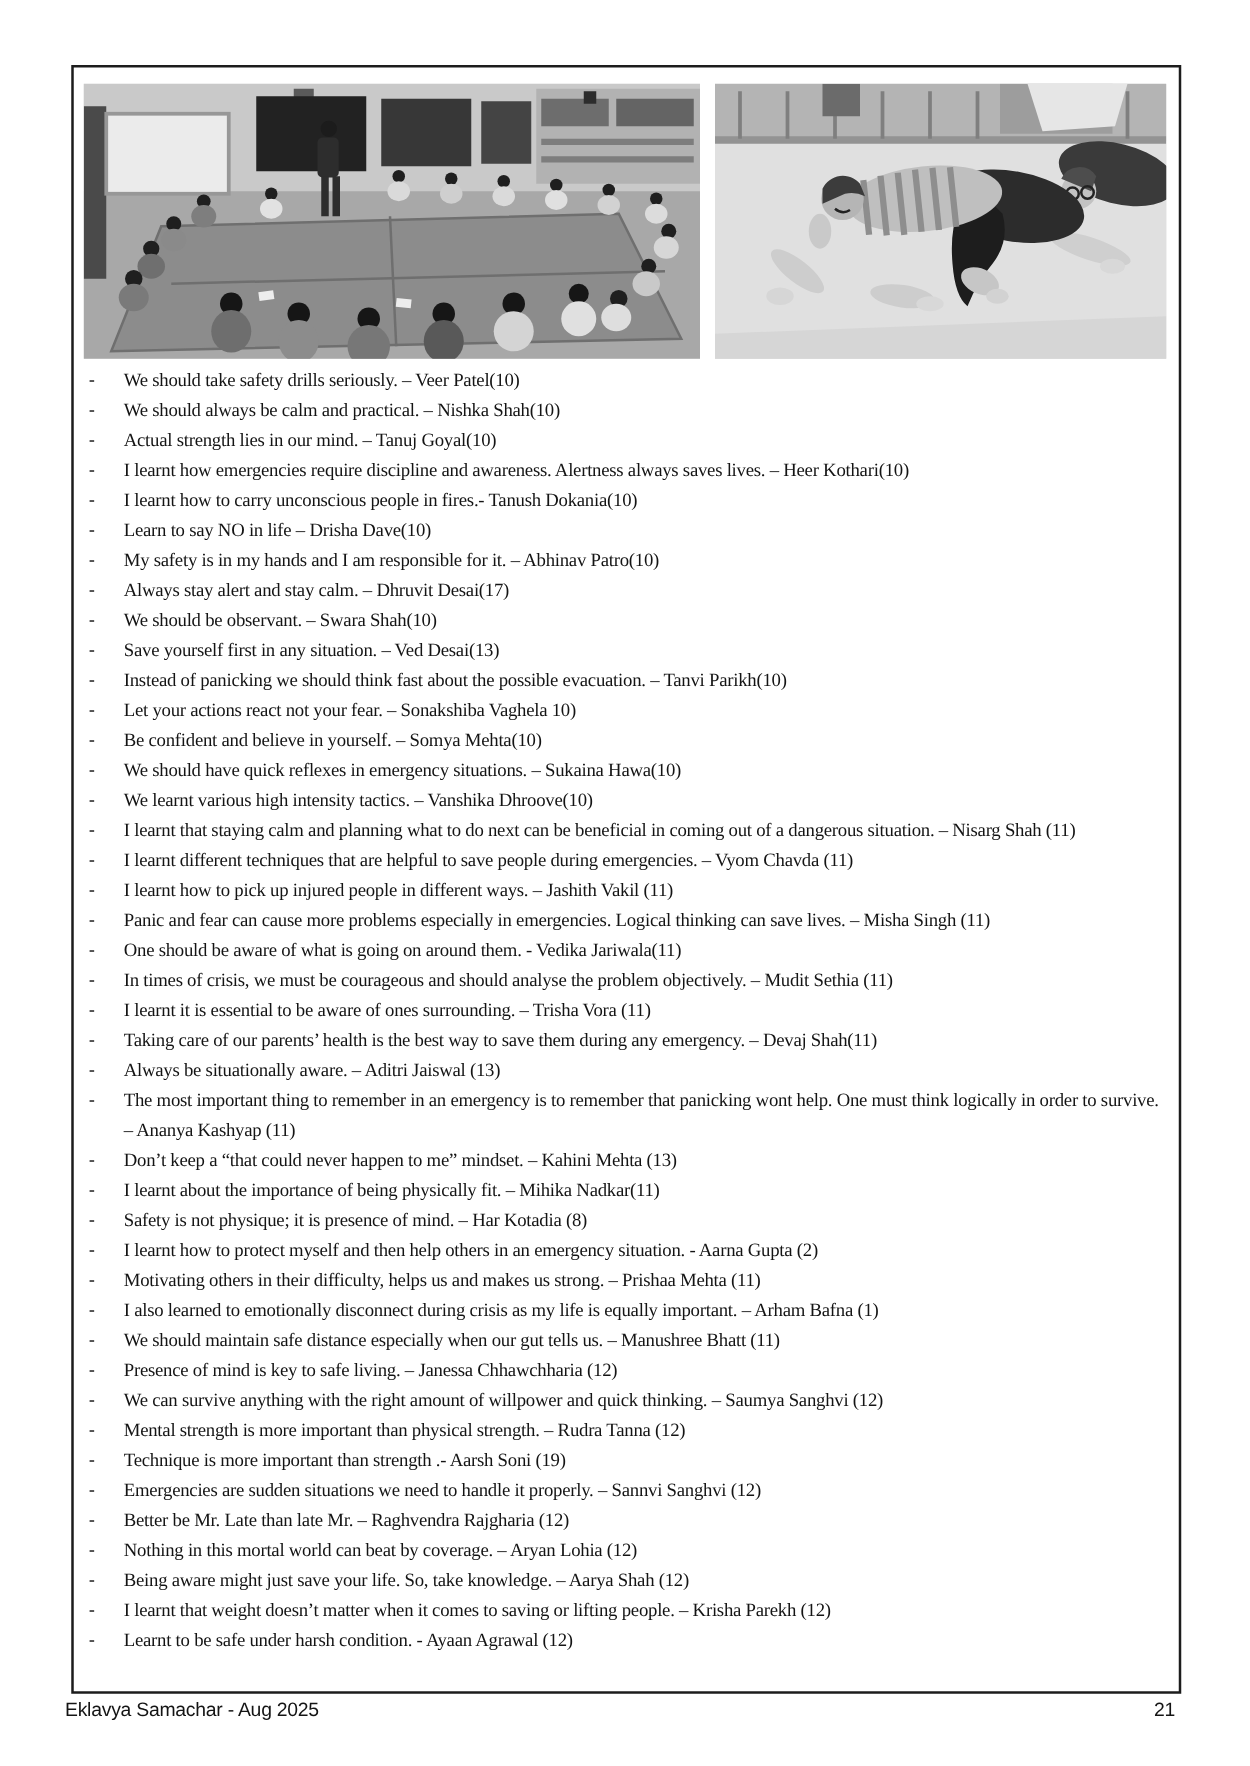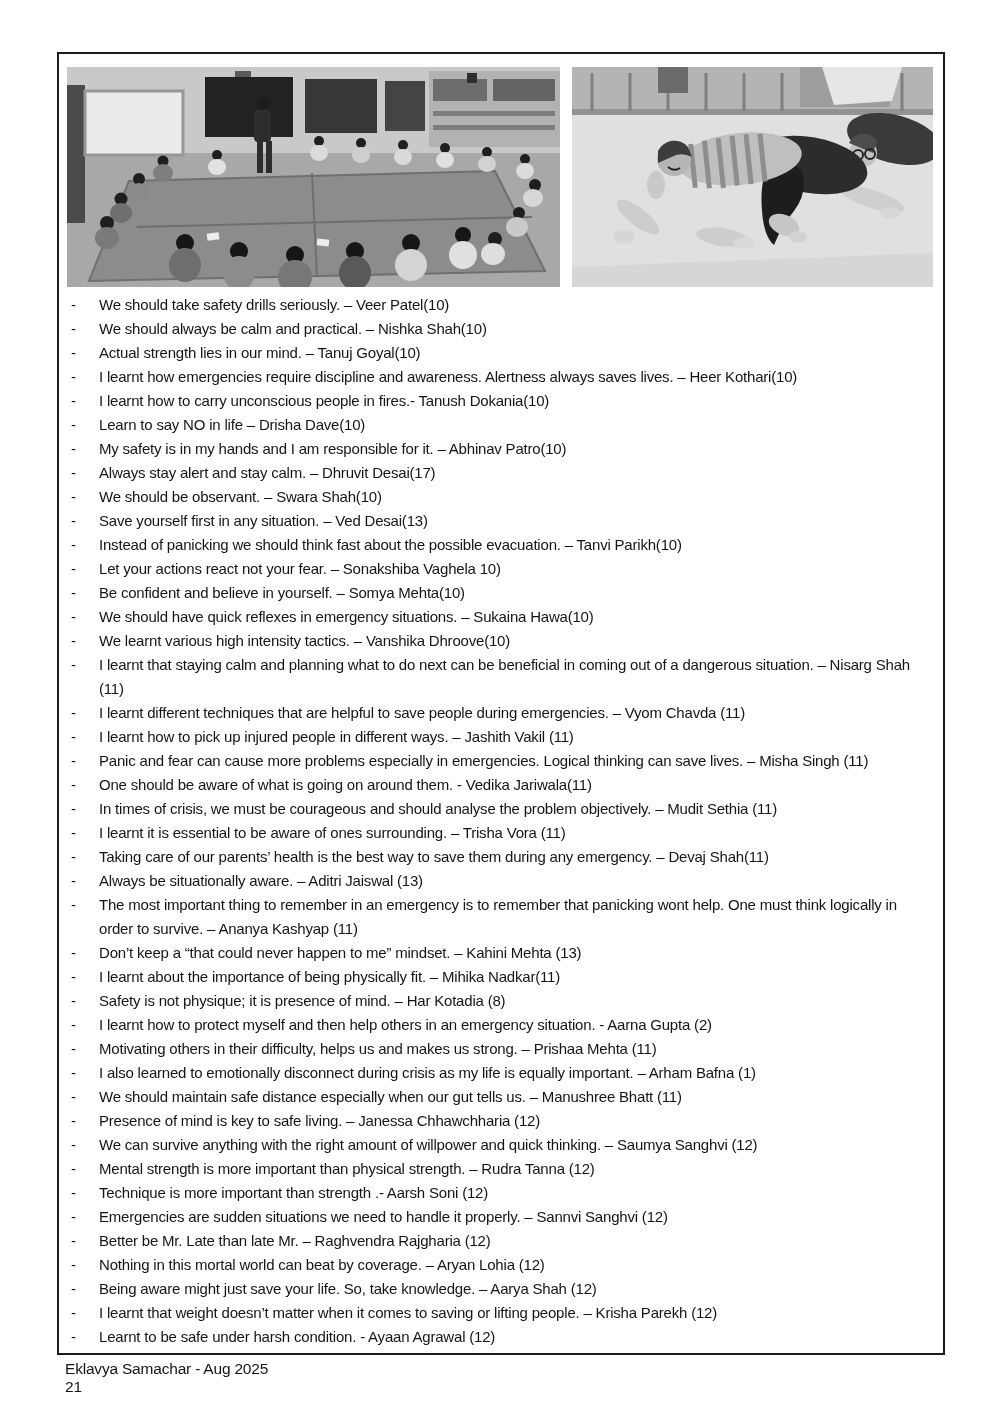--- a/index.html
+++ b/index.html
@@ -24,25 +24,25 @@
   .photo{display:block;background:#cfcfcf;}
   .quotes{
     position:absolute;left:0;top:239px;
     width:100%;
     margin:0;padding:0;list-style:none;
     font-size:15px;line-height:24px;
     letter-spacing:-0.2px;
   }
   .quote{display:flex;align-items:flex-start;padding-left:12px;}
   .dash{flex:0 0 28px;width:28px;}
-  .qtext{flex:1;padding-right:10px;}
+  .qtext{flex:1;padding-right:10px;font-family:Liberation Serif, serif;}
   .footer{
-    position:absolute;left:65px;top:1360px;width:888px;
+    position:absolute;left:52px;top:1360px;width:888px;
     display:flex;justify-content:space-between;
-    font-size:15.5px;line-height:18px;letter-spacing:-0.2px;flex-direction:column;
+    font-size:15.5px;line-height:18px;letter-spacing:-0.2px;
   }
 </style>
 </head>
 <body>
 
 <div class="frame">
 
   <div class="photos">
 
     <svg class="photo" width="493" height="220" viewBox="0 0 493 220" aria-hidden="true">
@@ -355,21 +355,21 @@
     <span class="qtext">We can survive anything with the right amount of willpower and quick thinking. – Saumya Sanghvi (12)</span>
   </li>
 
   <li class="quote">
     <span class="dash">-</span>
     <span class="qtext">Mental strength is more important than physical strength. – Rudra Tanna (12)</span>
   </li>
 
   <li class="quote">
     <span class="dash">-</span>
-    <span class="qtext">Technique is more important than strength .- Aarsh Soni (12)</span>
+    <span class="qtext">Technique is more important than strength .- Aarsh Soni (19)</span>
   </li>
 
   <li class="quote">
     <span class="dash">-</span>
     <span class="qtext">Emergencies are sudden situations we need to handle it properly. – Sannvi Sanghvi (12)</span>
   </li>
 
   <li class="quote">
     <span class="dash">-</span>
     <span class="qtext">Better be Mr. Late than late Mr. – Raghvendra Rajgharia (12)</span>

